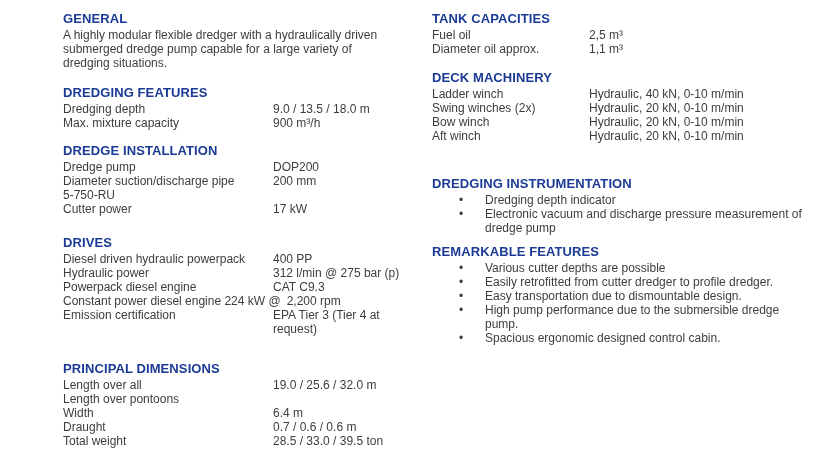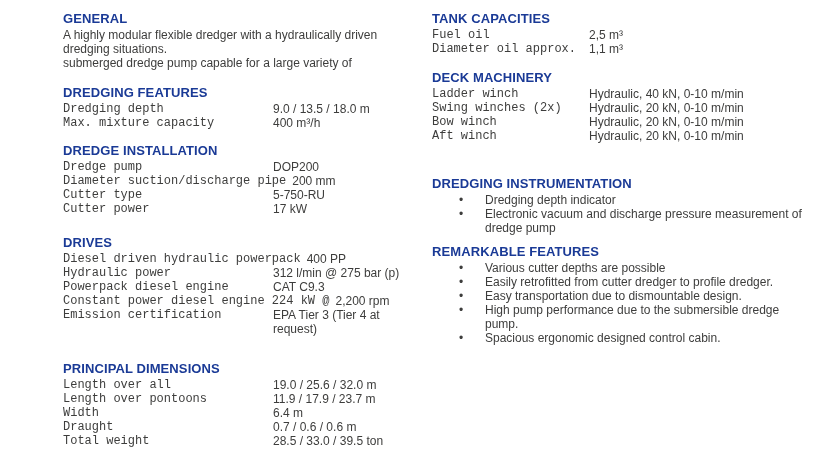--- a/index.html
+++ b/index.html
@@ -32,21 +32,21 @@
   .s-dredge-installation{margin-bottom:20px;}
   .s-drives{margin-bottom:26px;}
   .s-principal{margin-bottom:0;}
   .s-tank{margin-bottom:15px;}
   .s-deck{margin-bottom:34px;}
   .s-instrumentation{margin-bottom:10px;}
   .s-remarkable{margin-bottom:0;}
   .para{margin:0;}
   .para-line{white-space:nowrap;}
   .row{display:flex;align-items:flex-start;}
-  .label{flex:0 0 auto;box-sizing:border-box;padding-right:6px;font-family:Liberation Mono, monospace;}
+  .label{flex:0 0 auto;box-sizing:border-box;padding-right:6px;}
   .col-left .label{min-width:210px;}
   .col-right .label{min-width:157px;}
   .value{flex:1 1 auto;min-width:0;}
   ul.bullets{list-style:none;margin:0;padding:0;}
   ul.bullets li{
     position:relative;
     padding-left:53px;
     box-sizing:border-box;
     max-width:375px;
   }
@@ -59,49 +59,48 @@
 <body>
 
 <div class="page">
 
   <div class="col col-left">
 
     <section class="section s-general">
       <h2 class="heading">GENERAL</h2>
       <div class="para">
         <div class="para-line">A highly modular flexible dredger with a hydraulically driven</div>
+        <div class="para-line">submerged dredge pump capable for a large variety of</div>
         <div class="para-line">dredging situations.</div>
-        <div class="para-line">submerged dredge pump capable for a large variety of</div>
       </div>
     </section>
 
     <section class="section s-dredging-features">
       <h2 class="heading">DREDGING FEATURES</h2>
       <div class="row">
         <span class="label">Dredging depth</span>
         <span class="value">9.0 / 13.5 / 18.0 m</span>
       </div>
       <div class="row">
         <span class="label">Max. mixture capacity</span>
-        <span class="value">400 m³/h</span>
+        <span class="value">900 m³/h</span>
       </div>
     </section>
 
     <section class="section s-dredge-installation">
       <h2 class="heading">DREDGE INSTALLATION</h2>
       <div class="row">
         <span class="label">Dredge pump</span>
         <span class="value">DOP200</span>
       </div>
       <div class="row">
         <span class="label">Diameter suction/discharge pipe</span>
         <span class="value">200 mm</span>
       </div>
       <div class="row">
-        <span class="label">Cutter type</span>
         <span class="value">5-750-RU</span>
       </div>
       <div class="row">
         <span class="label">Cutter power</span>
         <span class="value">17 kW</span>
       </div>
     </section>
 
     <section class="section s-drives">
       <h2 class="heading">DRIVES</h2>
@@ -128,21 +127,20 @@
     </section>
 
     <section class="section s-principal">
       <h2 class="heading">PRINCIPAL DIMENSIONS</h2>
       <div class="row">
         <span class="label">Length over all</span>
         <span class="value">19.0 / 25.6 / 32.0 m</span>
       </div>
       <div class="row">
         <span class="label">Length over pontoons</span>
-        <span class="value">11.9 / 17.9 / 23.7 m</span>
       </div>
       <div class="row">
         <span class="label">Width</span>
         <span class="value">6.4 m</span>
       </div>
       <div class="row">
         <span class="label">Draught</span>
         <span class="value">0.7 / 0.6 / 0.6 m</span>
       </div>
       <div class="row">

